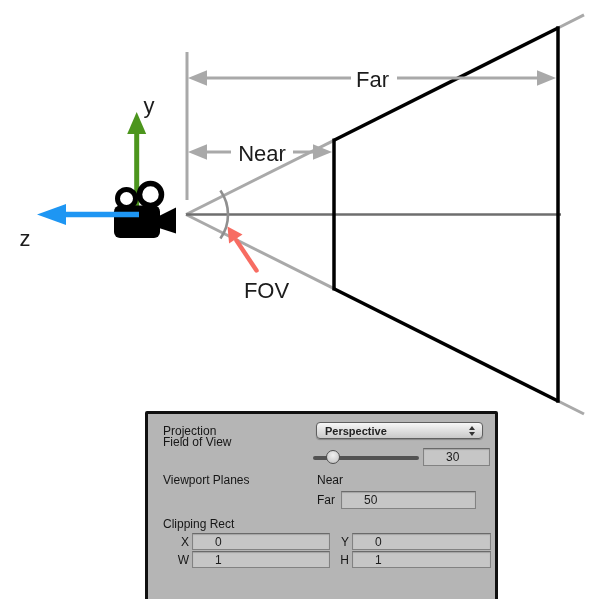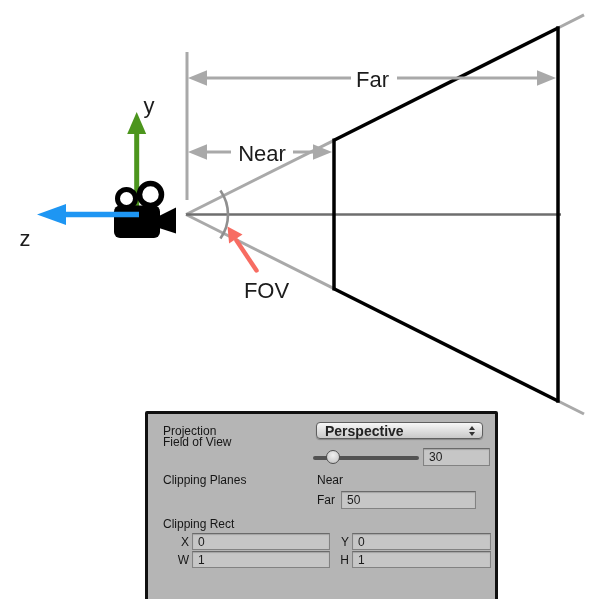--- a/index.html
+++ b/index.html
@@ -36,35 +36,35 @@
   }
   .pfield {
     position: absolute;
     box-sizing: border-box;
     background: #c6c6c6;
     border: 1px solid #828282;
     border-top-color: #6a6a6a;
     box-shadow: inset 0 1px 1px rgba(0,0,0,0.18);
     font-size: 12px; line-height: 16px;
     color: #1c1c1c;
-    padding-left: 5px;
+    padding-left: 22px;
     white-space: nowrap;
   }
   .dropdown {
     position: absolute;
     left: 168px; top: 8px; width: 167px; height: 17px;
     box-sizing: border-box;
     background: linear-gradient(#f7f7f7, #c9c9c9);
     border: 1px solid #5f5f5f;
     border-radius: 4px;
     box-shadow: 0 1px 1px rgba(0,0,0,0.25);
     display: flex; align-items: center;
   }
   .dropdown-text {
-    font-size: 14px; font-weight: bold; color: #222;
+    font-size: 11px; font-weight: bold; color: #222;
     padding-left: 8px; flex: 1 1 auto; white-space: nowrap;
   }
   .stepper { 
     display: flex; flex-direction: column; align-items: center;
     margin-right: 7px; gap: 2px;
   }
   .tri-up {
     width: 0; height: 0;
     border-left: 3.5px solid transparent; border-right: 3.5px solid transparent;
     border-bottom: 4px solid #333;
@@ -166,21 +166,21 @@
         <span class="tri-up"></span>
           <span class="tri-down"></span>
       </span>
     </div>
 
     <div class="plabel" style="left:15px; top:20px;">Field of View</div>
     <div class="slider-track"></div>
     <div class="slider-thumb"></div>
     <div class="pfield" style="left:275px; top:34px; width:67px; height:18px;">30</div>
 
-    <div class="plabel" style="left:15px; top:58px;">Clipping Planes</div>
+    <div class="plabel" style="left:15px; top:58px;">Viewport Planes</div>
     <div class="plabel" style="left:169px; top:58px;">Near</div>
     <div class="plabel" style="left:169px; top:78px;">Far</div>
     <div class="pfield" style="left:193px; top:77px; width:135px; height:18px;">50</div>
 
     <div class="plabel" style="left:15px; top:102px;">Clipping Rect</div>
 
     <div class="plabel" style="left:29px; top:120px; width:12px; text-align:right;">X</div>
     <div class="pfield" style="left:44px; top:119px; width:138px; height:17px;">0</div>
     <div class="plabel" style="left:189px; top:120px; width:12px; text-align:right;">Y</div>
     <div class="pfield" style="left:204px; top:119px; width:139px; height:17px;">0</div>

